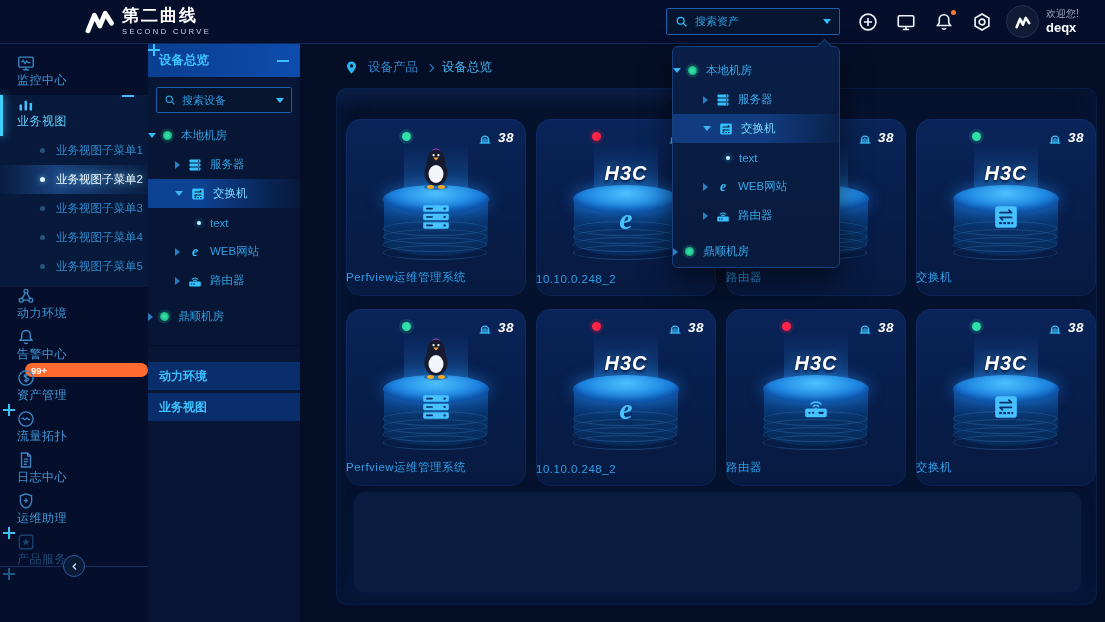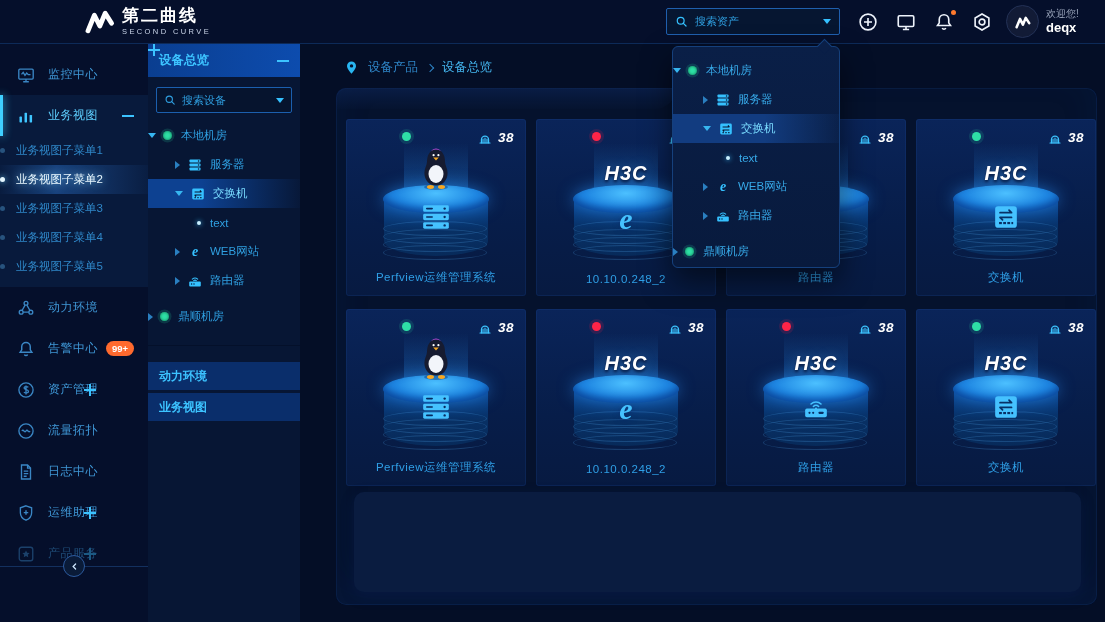--- a/index.html
+++ b/index.html
@@ -35,40 +35,40 @@
   .avatar { position:absolute; left:1006px; top:5px; width:33px; height:33px; border-radius:50%;
     background:#121b36; border:1px solid #233156; display:grid; place-items:center; }
   .avatar svg { width:18px; height:16px; }
   .welcome { position:absolute; left:1046px; top:7px; line-height:1.3; }
   .welcome .w1 { color:#97a2b8; font-size:10px; }
   .welcome .w2 { color:#fff; font-size:13px; font-weight:700; }
 
   
   .sidebar { position:absolute; left:0; top:44px; width:148px; bottom:0; background:#050f2b; }
   .nav { padding-top:10px; }
-  .side-item { height:41px; display:flex; align-items:center; padding-left:17px; color:#3f97d6;
-    font-size:12px; position:relative; cursor:pointer; }
+  .side-item { height:41px; display:flex; padding-left:17px; color:#3f97d6;
+    font-size:12px; position:relative; cursor:pointer;flex-direction:column; }
   .side-item .ic { width:18px; height:18px; margin-right:13px; color:#3a86c4; flex:none; }
   .side-item .lbl { letter-spacing:.5px; white-space:nowrap; }
   .badge { margin-left:8px; background:#ff6a2e; color:#fff; font-size:9.5px; font-weight:700;
     padding:1.5px 6px; border-radius:8px; line-height:1.2; }
   .sfx { position:absolute; right:14px; }
   .sfx-minus { width:12px; height:2px; background:#3cc3ff; }
   .sfx-plus { width:12px; height:12px; position:relative; }
   .sfx-plus::before { content:""; position:absolute; left:0; top:5px; width:12px; height:2px; background:#3cc3ff; }
   .sfx-plus::after { content:""; position:absolute; left:5px; top:0; width:2px; height:12px; background:#3cc3ff; }
 
   .side-item-wrap.is-active { background:#081a3c; }
   .side-item-wrap.is-active > .side-item { color:#5fd0ff; }
   .side-item-wrap.is-active > .side-item .ic { color:#3fc6ff; }
   .side-item-wrap.is-active > .side-item::before { content:""; position:absolute; left:0; top:0;
     width:3px; height:100%; background:#3fd0ff; box-shadow:0 0 8px #3fd0ff; }
   .side-item-wrap.is-dimmed { opacity:.42; }
   .subnav { padding-bottom:6px; }
-  .sub-item { height:29px; display:flex; align-items:center; color:#2f87c8;
+  .sub-item { height:29px; display:flex; align-items:center; padding-left:40px; color:#2f87c8;
     font-size:11.5px; cursor:pointer; position:relative; }
   .sub-item .b { width:5px; height:5px; border-radius:50%; background:#27537e; margin-right:11px; flex:none; }
   .sub-item.is-active { color:#eaf8ff; text-shadow:0 0 9px rgba(130,215,255,.9);
     background:linear-gradient(90deg,rgba(40,120,220,.02),rgba(52,130,230,.38) 38%,rgba(40,120,220,.04)); }
   .sub-item.is-active .b { background:#e4f6ff; box-shadow:0 0 6px #6fd4ff; }
 
   .collapse-line { position:absolute; left:0; right:0; top:522px; border-top:1px solid #13305f; }
   .collapse-btn { position:absolute; top:511px; left:63px; width:22px; height:22px; border-radius:50%;
     border:1px solid #2c5a9e; background:#0a1b38; color:#cfe8ff; display:grid; place-items:center;
     cursor:pointer; z-index:2; }
@@ -130,21 +130,21 @@
   .content-panel { position:absolute; left:12px; top:44px; right:8px; bottom:17px; background:#05122d;
     border-radius:10px; box-shadow:inset 0 0 0 1px rgba(22,62,132,.22), inset 0 -18px 36px rgba(18,60,140,.12); }
   .content-panel::before { content:""; position:absolute; top:0; left:0; width:340px; height:21px;
     background:linear-gradient(180deg,rgba(14,38,88,.55),rgba(10,28,68,.1)); border-radius:10px 0 22px 0; }
   .grid-handle { position:absolute; left:344px; top:4px; width:13px; height:13px; color:#49c8ff; cursor:grab; }
   .grid-handle svg { width:100%; height:100%; }
 
   .cards { position:absolute; top:31px; left:10px; display:grid;
     grid-template-columns:repeat(4,180px); grid-auto-rows:177px; gap:13px 10px; }
   .card { position:relative; background:linear-gradient(180deg,#0a2459 0%,#071d49 60%,#071a41 100%);
-    border-radius:3px; box-shadow:inset 0 0 0 1px rgba(32,84,168,.18); cursor:pointer;padding-left:44px; }
+    border-radius:15px; box-shadow:inset 0 0 0 1px rgba(32,84,168,.18); cursor:pointer;padding-left:44px; }
   .card-top { display:flex; justify-content:space-between; align-items:flex-start; padding:11px 12px 0; }
   .dot { width:9px; height:9px; border-radius:50%; margin-top:2px; }
   .dot-green { background:#2ee0a6; box-shadow:0 0 0 3px rgba(46,224,166,.15); }
   .dot-red { background:#ff2447; box-shadow:0 0 0 3px rgba(255,36,71,.15); }
   .alarm { display:flex; align-items:center; gap:6px; }
   .aic { width:14px; height:14px; color:#3cc3ff; }
   .cnt { color:#fff; font-size:13.5px; font-weight:700; font-style:italic; letter-spacing:.5px; }
 
   .illus { position:absolute; left:0; right:0; top:24px; height:120px; }
   .beam { position:absolute; left:calc(50% - 32px); top:0; width:64px; height:50px;
@@ -159,21 +159,21 @@
     border-radius:50%; }
   .cbody .r1{bottom:-4px} .cbody .r2{bottom:4px} .cbody .r3{bottom:12px} .cbody .r4{bottom:20px}
   .brand-h3c { position:absolute; left:0; right:0; top:19px; text-align:center; z-index:3; color:#fff;
     font-size:20px; font-weight:800; font-style:italic; letter-spacing:1px;
     text-shadow:0 2px 3px rgba(0,12,45,.85), 0 0 12px rgba(130,205,255,.3); }
   .brand-tux { position:absolute; left:calc(50% - 17px); top:2px; width:34px; height:46px; z-index:3; }
   .brand-tux svg { width:100%; height:100%; }
   .devic { position:absolute; left:0; right:0; top:61px; display:flex; justify-content:center;
     z-index:3; color:#45c2ff; }
   .devic svg { width:28px; height:26px; }
-  .card-label { position:absolute; left:0; right:0; bottom:11px; text-align:center; color:#2f9fe6;
+  .card-label { position:absolute; left:0; right:0; bottom:11px; text-align:left; color:#2f9fe6;
     font-size:11.5px; letter-spacing:.5px; }
   .e-glyph { font-style:italic; font-weight:800; font-family:"Liberation Serif","DejaVu Serif",serif;
     line-height:1; }
   .tic .e-glyph { font-size:14px; }
   .devic .e-glyph { font-size:30px; text-shadow:0 2px 6px rgba(10,40,100,.8); }
 
   .empty-block { position:absolute; left:18px; right:16px; top:404px; height:100px;
     background:#0a1c40; border-radius:10px; box-shadow:0 4px 14px rgba(10,40,110,.25); }
 
   

